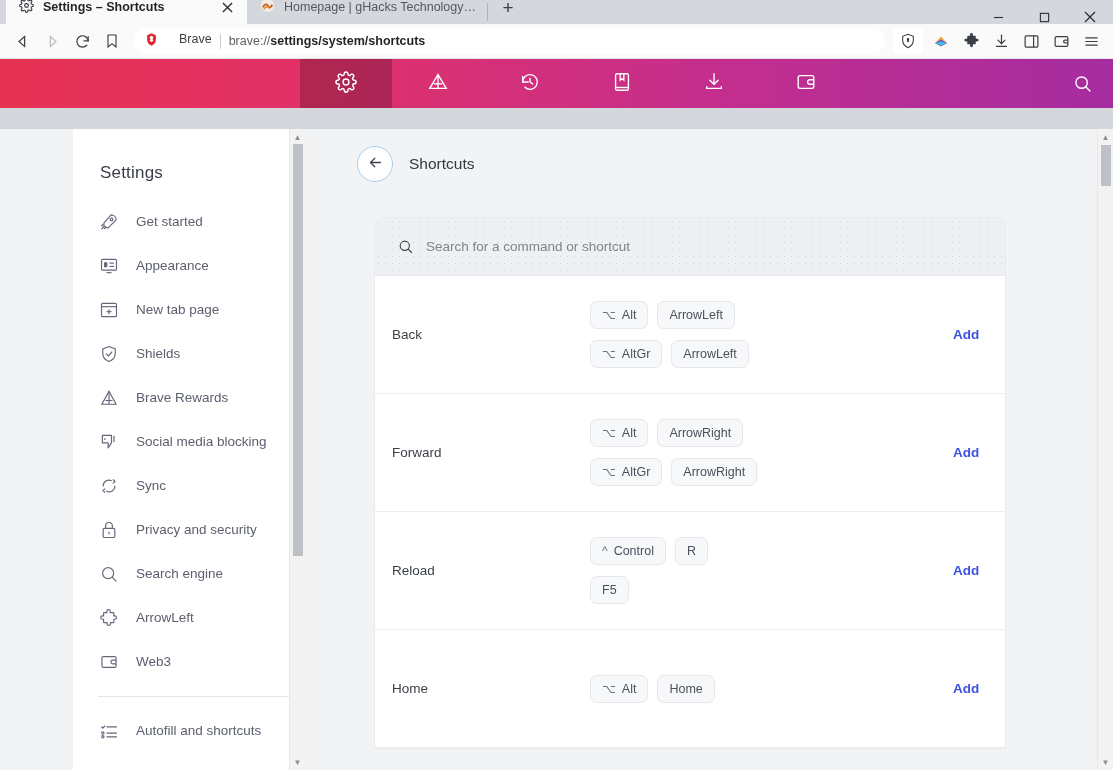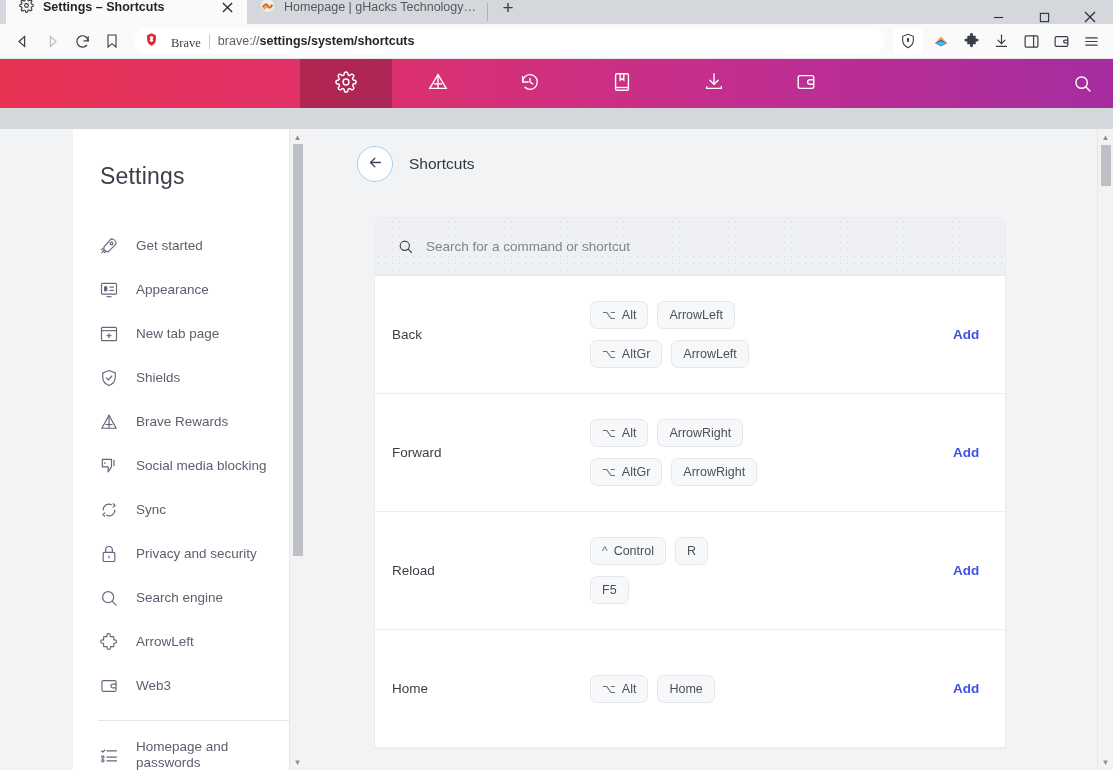--- a/index.html
+++ b/index.html
@@ -56,21 +56,21 @@
   .tb-btn {
     width: 28px; height: 28px; display: flex; align-items: center; justify-content: center;
     border-radius: 4px; color: #3a3f45; flex: 0 0 auto;
   }
   .tb-btn.disabled { color: #b8bcc1; }
   .omnibox {
     flex: 1; height: 26px; background: #ffffff; border-radius: 13px;
     display: flex; align-items: center; padding: 0 10px; margin: 0 6px;
     gap: 8px; min-width: 0;
   }
-  .omni-brand { display: flex; align-items: flex-end; gap: 12px; flex: 0 0 auto; font-family: Liberation Serif, serif; }
+  .omni-brand { display: flex; align-items: flex-start; gap: 20px; flex: 0 0 auto; }
   .omni-brand-label { font-size: 12.5px; color: #3b4045; }
   .omni-div { width: 1px; height: 15px; background: #c9ccd1; flex: 0 0 auto; }
   .omni-url { font-size: 12.5px; color: #5c6066; white-space: nowrap; overflow: hidden; }
   .omni-url b { color: #1f2327; font-weight: bold; }
   .tb-right { display: flex; align-items: center; gap: 2px; flex: 0 0 auto; }
   .shield-wrap {
     width: 30px; height: 26px; background:#fff; border-radius:4px;
     display:flex; align-items:center; justify-content:center; margin-right:2px;
   }
 
@@ -97,21 +97,21 @@
     position: absolute; left: 0; right: 0; top: 129px; bottom: 0;
     background: #f1f3f5; display: flex; overflow: hidden;
   }
   .page-lmargin { width: 73px; flex: 0 0 auto; background: #f1f3f5; }
 
   .sidebar {
     width: 232px; flex: 0 0 auto; background: #ffffff; position: relative;
     padding-top: 34px; overflow: hidden;
   }
   .sb-title {
-    font-size: 23px; color: #3b3e4a; padding-left: 27px; margin-bottom: 34px;
+    font-size: 17px; color: #3b3e4a; padding-left: 27px; margin-bottom: 17px;
     letter-spacing: .2px;
   }
   .sb-item {
     display: flex; align-items: center; gap: 16px; padding: 0 14px 0 25px;
     height: 44px; color: #5b5f6e; font-size: 13.5px;
   }
   .sb-item .sb-ico { width: 22px; height: 22px; flex: 0 0 auto; color: #63687a;
     display:flex; align-items:center; justify-content:center; }
   .sb-item .sb-lbl { line-height: 1.17; }
   .sb-sep { height: 1px; background: #e4e6ea; margin: 12px 14px 12px 25px; }
@@ -539,21 +539,21 @@
         <span class="sb-ico">
           <svg width="20" height="20" viewBox="0 0 24 24" fill="none" stroke="currentColor" stroke-width="1.4" stroke-linecap="round">
             <polyline points="3 7 4.5 8.5 7 6"></polyline>
               <circle cx="4.6" cy="14.5" r="1.4"></circle>
             <circle cx="4.6" cy="19" r="1.4"></circle>
             <line x1="9.5" y1="7" x2="21" y2="7"></line>
               <line x1="9.5" y1="14.5" x2="21" y2="14.5"></line>
             <line x1="9.5" y1="19" x2="21" y2="19"></line>
           </svg>
         </span>
-        <span class="sb-lbl">Homepage and passwords</span>
+        <span class="sb-lbl">Autofill and shortcuts</span>
       </div>
 
       <div class="sb-scroll">
         <div class="arr top">▲</div>
         <div class="sb-thumb"></div>
         <div class="arr bot">▼</div>
       </div>
     </div>
 
     <div class="content">

